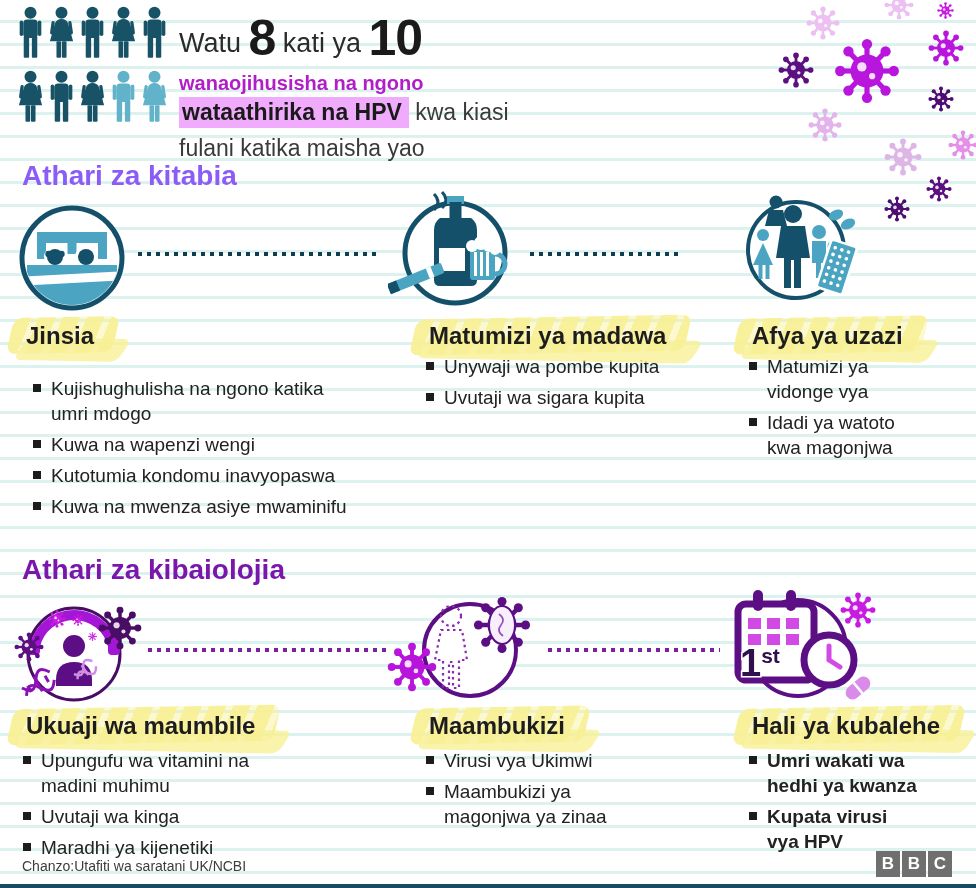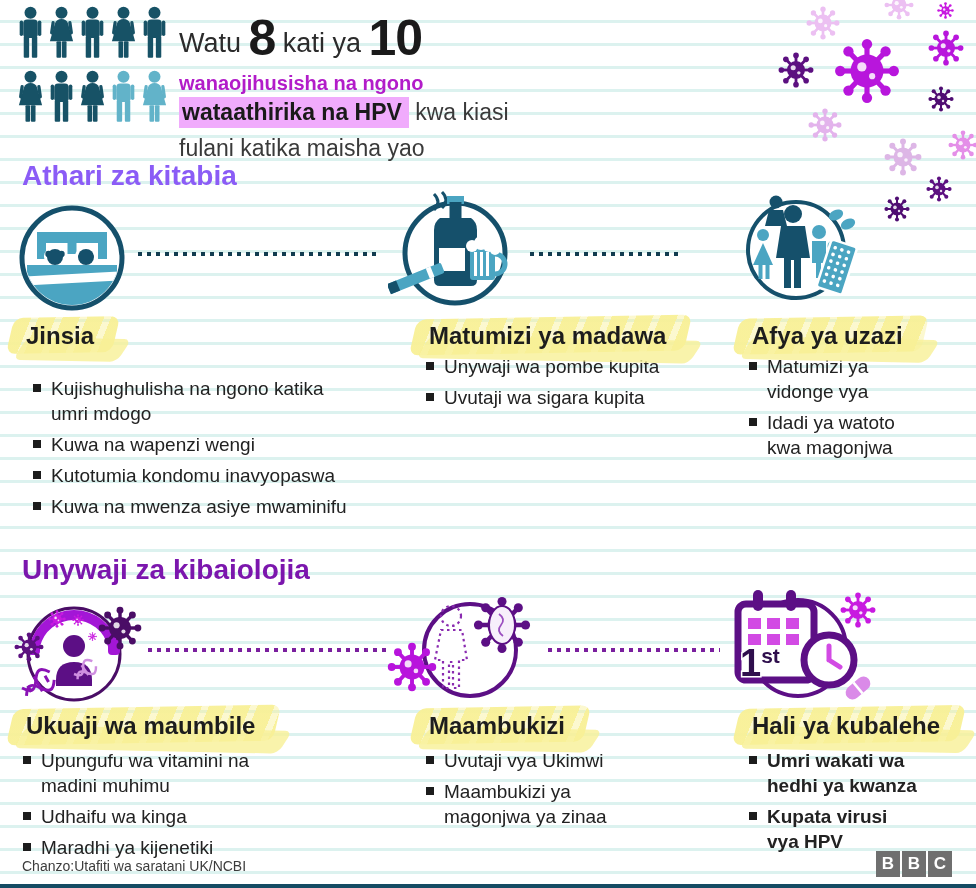--- a/index.html
+++ b/index.html
@@ -298,21 +298,21 @@
   <li>Unywaji wa pombe kupita</li>
   <li>Uvutaji wa sigara kupita</li>
 </ul>
 <ul id="list-1-2" class="abs blist">
   <li>Matumizi ya
 vidonge vya</li>
   <li>Idadi ya watoto
 kwa magonjwa</li>
 </ul>
 
-<div id="sec2-title" class="abs sec-title">Unywaji za kibaiolojia</div>
+<div id="sec2-title" class="abs sec-title">Athari za kibaiolojia</div>
 
 <svg class="abs" style="left:12px;top:592px;width:130px;height:124px">
   <circle cx="62" cy="62" r="46" fill="#fff" stroke="#4a0d66" stroke-width="3"></circle>
   <path d="M23 54a40 40 0 0 1 78 0" fill="none" stroke="#a316d6" stroke-width="10"></path>
   <rect x="16" y="48" width="12" height="15" rx="4" fill="#a316d6"></rect>
   <rect x="96" y="48" width="12" height="15" rx="4" fill="#a316d6"></rect>
   <use href="#virus" x="36" y="18" width="18" height="18" style="color:#c81ae0"></use>
   <use href="#virus" x="60" y="22" width="12" height="12" style="color:#c81ae0"></use>
   <use href="#virus" x="76" y="40" width="9" height="9" style="color:#c81ae0"></use>
   <use href="#virus" x="2" y="40" width="30" height="30" style="color:#5c1080"></use>
@@ -370,25 +370,25 @@
   <use href="#virus" x="114" y="6" width="36" height="36" style="color:#c81ae0"></use>
 </svg>
 
 <div id="head-2-0" class="abs colhead"><span class="scribble">Ukuaji wa maumbile</span></div>
 <div id="head-2-1" class="abs colhead"><span class="scribble">Maambukizi</span></div>
 <div id="head-2-2" class="abs colhead"><span class="scribble">Hali ya kubalehe</span></div>
 
 <ul id="list-2-0" class="abs blist">
   <li>Upungufu wa vitamini na
 madini muhimu</li>
-  <li>Udhaifu wa kinga</li>
+  <li>Uvutaji wa kinga</li>
   <li>Maradhi ya kijenetiki</li>
 </ul>
 <ul id="list-2-1" class="abs blist">
-  <li>Uvutaji vya Ukimwi</li>
+  <li>Virusi vya Ukimwi</li>
   <li>Maambukizi ya
 magonjwa ya zinaa</li>
 </ul>
 <ul id="list-2-2" class="abs blist">
   <li>Umri wakati wa
 hedhi ya kwanza</li>
   <li>Kupata virusi
 vya HPV</li>
 </ul>
 

